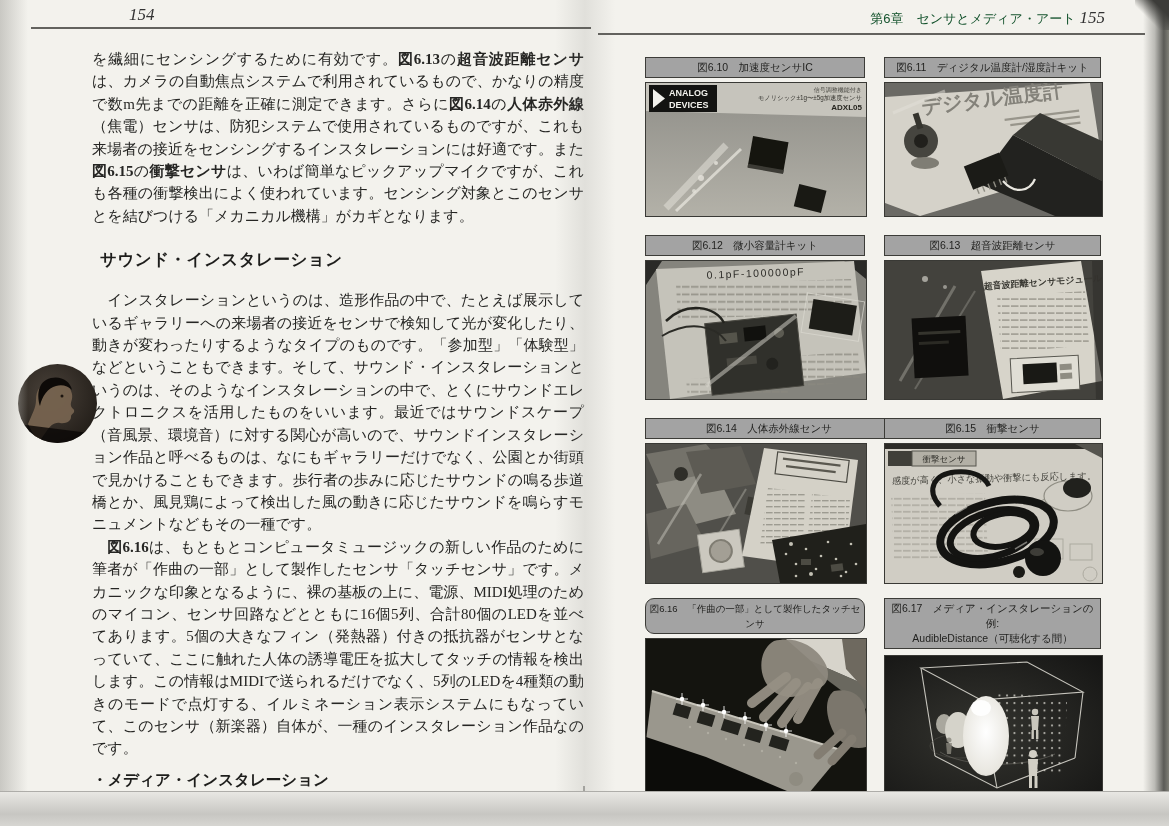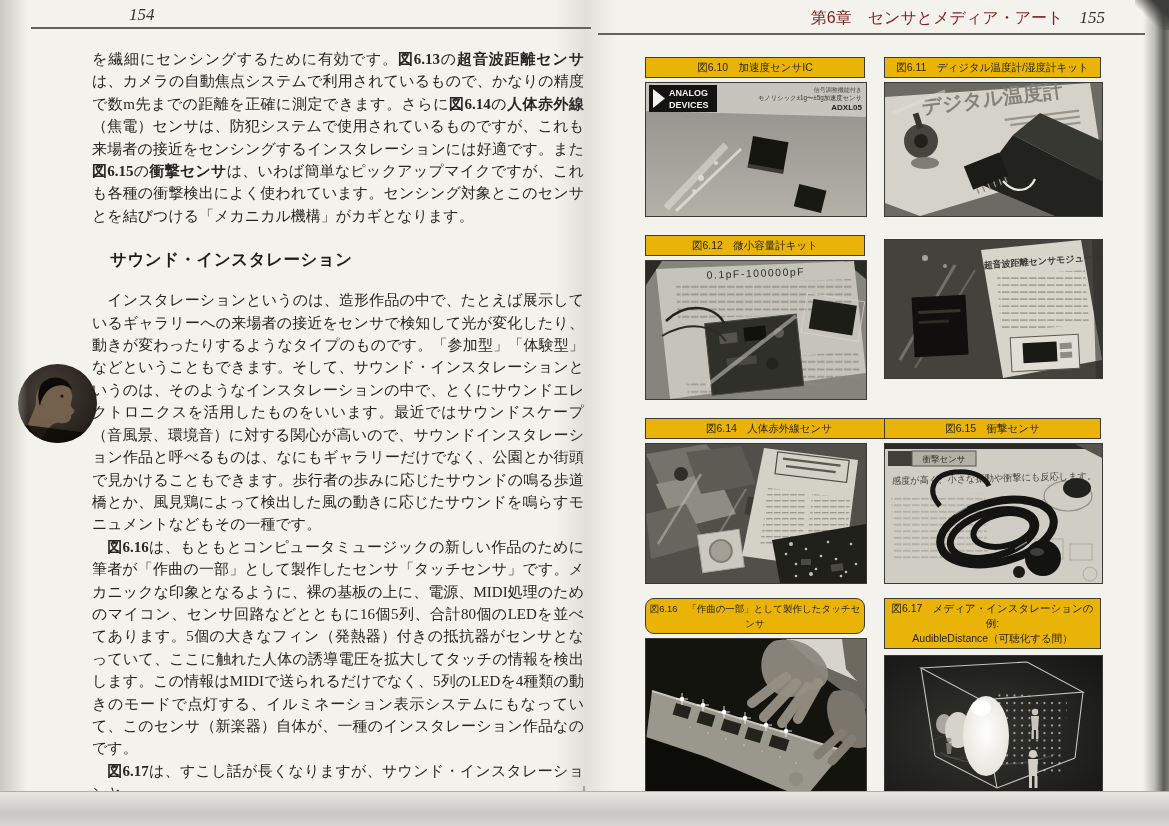--- a/index.html
+++ b/index.html
@@ -22,51 +22,52 @@
   .gutter{position:absolute;left:555px;top:0;width:60px;height:100%;
     background:linear-gradient(to right,rgba(0,0,0,0),rgba(100,100,95,.13) 50%,rgba(0,0,0,0));}
   .gutter-tick{position:absolute;left:583px;top:786px;width:2px;height:40px;background:#8e8e8a;opacity:.75;}
 
   
   .pagenum-left{position:absolute;left:85px;top:5px;font-style:italic;font-size:17px;color:#333;margin-left:44px;}
   .rule-left{position:absolute;left:31px;top:27px;width:560px;height:2px;background:#63625e;}
   .body-col{position:absolute;left:92px;top:48px;width:492px;font-size:15px;line-height:22.4px;text-align:justify;color:#262624;}
   .para{margin:0;}
   .b{font-weight:bold;}
-  .h-sound{font-family:"Liberation Sans","DejaVu Sans",sans-serif;font-weight:bold;font-size:16.5px;line-height:24px;margin:20px 0 18px 18px;letter-spacing:.5px;color:#1d1d1b;}
+  .h-sound{font-family:"Liberation Sans","DejaVu Sans",sans-serif;font-weight:bold;font-size:16.5px;line-height:24px;margin:20px 0 18px 8px;letter-spacing:.5px;color:#1d1d1b;}
   .h-media{font-family:"Liberation Sans","DejaVu Sans",sans-serif;font-weight:bold;font-size:15.5px;line-height:22px;margin:9px 0 3px 0;color:#1d1d1b;}
   .portrait{position:absolute;left:18px;top:364px;width:79px;height:79px;}
 
   
   .header-right{position:absolute;left:600px;top:8px;width:545px;text-align:right;white-space:nowrap;}
-  .chapter{font-family:"Liberation Sans","DejaVu Sans",sans-serif;font-size:16px;color:#7f1d1d;}
-  .pagenum-right{font-style:italic;font-size:17px;color:#333;margin-left:16px;margin-right:40px;}
+  .chapter{font-family:"Liberation Sans","DejaVu Sans",sans-serif;font-size:13px;color:#14532d;}
+  .pagenum-right{font-style:italic;font-size:17px;color:#333;margin-left:4px;margin-right:40px;}
   .rule-right{position:absolute;left:598px;top:33px;width:547px;height:2px;background:#63625e;}
 
   .fig{position:absolute;}
-  .cap{border:1.3px solid #3c3c38;background:#eab308;text-align:center;
+  .cap{border:1.3px solid #3c3c38;background:#a3a3a3;text-align:center;
     font-family:"Liberation Sans","DejaVu Sans",sans-serif;font-size:10.5px;line-height:15px;
     color:#1f1f1d;padding:2px 1px;}
   .cap.small{font-size:9.5px;border-radius:9px;}
   .photo{display:block;margin-top:4px;border:1px solid #393935;background:#777;}
   svg text{font-family:"Liberation Sans","DejaVu Sans",sans-serif;}
 </style>
 </head>
 <body>
 
 <div class="spread">
 
   <div class="pagenum-left">154</div>
   <div class="rule-left"></div>
 
   <div class="body-col">
     <p class="para"><span>を繊細にセンシングするために有効です。</span><span class="b">図6.13</span><span>の</span><span class="b">超音波距離センサ</span><span>は、カメラの自動焦点システムで利用されているもので、かなりの精度で数m先までの距離を正確に測定できます。さらに</span><span class="b">図6.14</span><span>の</span><span class="b">人体赤外線</span><span>（焦電）センサは、防犯システムで使用されているものですが、これも来場者の接近をセンシングするインスタレーションには好適です。また</span><span class="b">図6.15</span><span>の</span><span class="b">衝撃センサ</span><span>は、いわば簡単なピックアップマイクですが、これも各種の衝撃検出によく使われています。センシング対象とこのセンサとを結びつける「メカニカル機構」がカギとなります。</span></p>
     <div class="h-sound">サウンド・インスタレーション</div>
     <p class="para"><span>　インスタレーションというのは、造形作品の中で、たとえば展示しているギャラリーへの来場者の接近をセンサで検知して光が変化したり、動きが変わったりするようなタイプのものです。「参加型」「体験型」などということもできます。そして、サウンド・インスタレーションというのは、そのようなインスタレーションの中で、とくにサウンドエレクトロニクスを活用したものをいいます。最近ではサウンドスケープ（音風景、環境音）に対する関心が高いので、サウンドインスタレーション作品と呼べるものは、なにもギャラリーだけでなく、公園とか街頭で見かけることもできます。歩行者の歩みに応じたサウンドの鳴る歩道橋とか、風見鶏によって検出した風の動きに応じたサウンドを鳴らすモニュメントなどもその一種です。</span></p>
     <p class="para"><span>　</span><span class="b">図6.16</span><span>は、もともとコンピュータミュージックの新しい作品のために筆者が「作曲の一部」として製作したセンサ「タッチセンサ」です。メカニックな印象となるように、裸の基板の上に、電源、MIDI処理のためのマイコン、センサ回路などとともに16個5列、合計80個のLEDを並べてあります。5個の大きなフィン（発熱器）付きの抵抗器がセンサとなっていて、ここに触れた人体の誘導電圧を拡大してタッチの情報を検出します。この情報はMIDIで送られるだけでなく、5列のLEDを4種類の動きのモードで点灯する、イルミネーション表示システムにもなっていて、このセンサ（新楽器）自体が、一種のインスタレーション作品なのです。</span></p>
+    <div class="h-media">・メディア・インスタレーション</div>
     <p class="para"><span>　</span><span class="b">図6.17</span><span>は、すこし話が長くなりますが、サウンド・インスタレーションと</span></p>
   </div>
 
   <svg class="portrait" viewBox="0 0 79 79">
     <defs>
       <clipPath id="pc">
           <circle cx="39.5" cy="39.5" r="39.5"></circle>
         </clipPath>
       <radialGradient id="pg" cx="0.4" cy="0.38" r="0.9">
         <stop offset="0" stop-color="#4a423a"></stop>
@@ -181,20 +182,21 @@
       <g transform="rotate(9 186 55)">
         <rect x="158" y="36" width="58" height="40" fill="none" stroke="#dcdad2" opacity=".7"></rect>
         <rect x="165" y="41" width="44" height="30" fill="#1d1d18"></rect>
       </g>
       <path d="M20,60 C40,40 70,45 78,62" stroke="#23231e" stroke-width="2.5" fill="none"></path>
       <path d="M16,75 C45,58 70,66 80,80" stroke="#2b2b26" stroke-width="2" fill="none"></path>
     </svg>
   </div>
 
   <div class="fig" style="left:884px;top:235px;width:217px;">
+    <div class="cap">図6.13　超音波距離センサ</div>
     <svg class="photo" width="217" height="138" viewBox="0 0 217 138">
       <defs>
           <pattern id="t13" width="9" height="7" patternUnits="userSpaceOnUse">
             <rect y="2.3" width="7.5" height="1.6" fill="#918f85"></rect>
           </pattern>
         </defs>
       <rect width="217" height="138" fill="#43423d"></rect>
       <path d="M15,120 L70,25" stroke="#b9b7ae" stroke-width="3" opacity=".4"></path>
       <path d="M30,128 L90,30" stroke="#a9a79e" stroke-width="2" opacity=".35"></path>
       <circle cx="40" cy="18" r="3" fill="#cfcdc4" opacity=".7"></circle>

